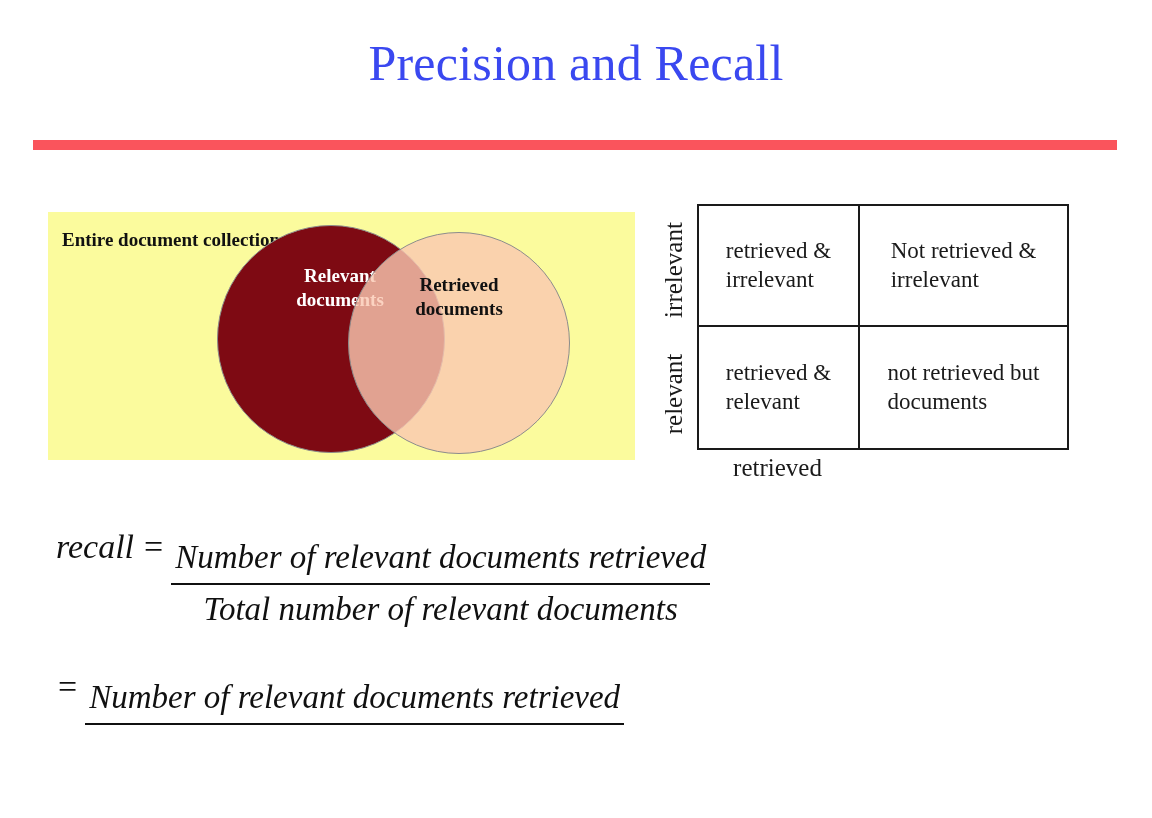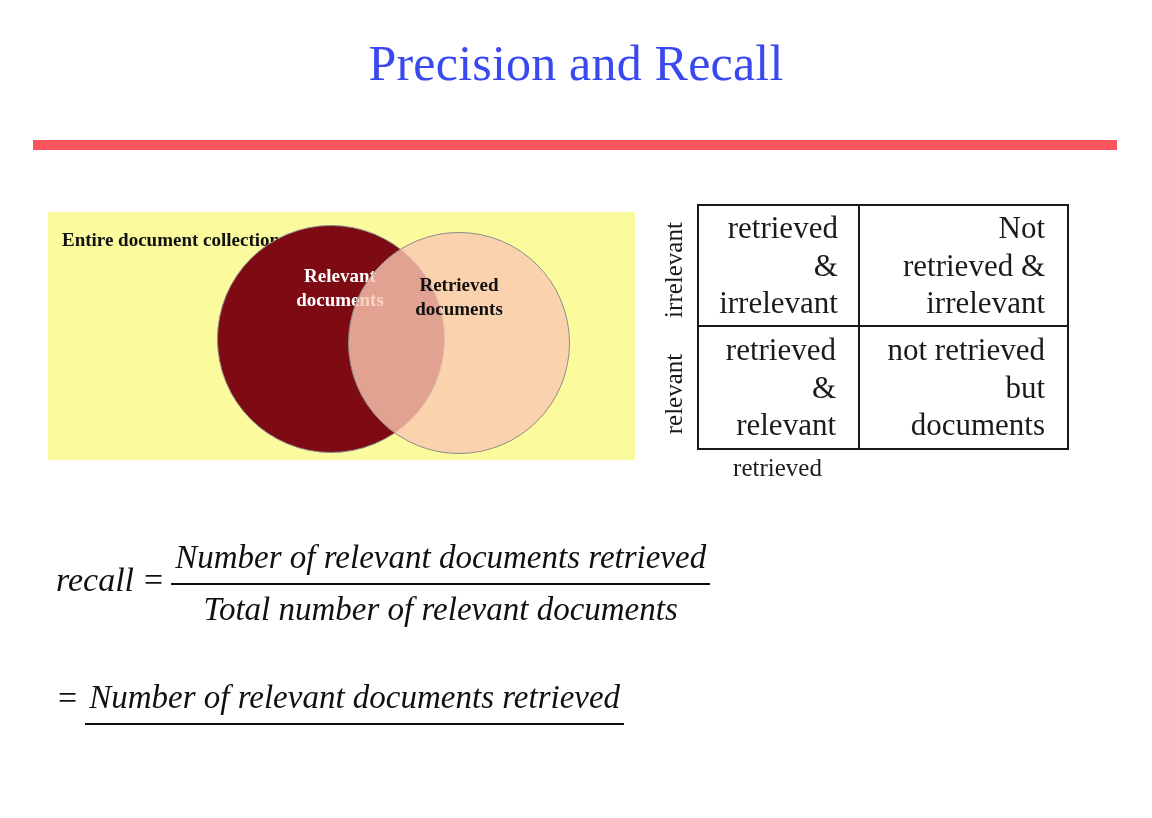--- a/index.html
+++ b/index.html
@@ -160,23 +160,23 @@
     display: grid;
     grid-template-columns: 161px 1fr;
     grid-template-rows: 1fr 1fr;
     background: #ffffff;
   }
 
   .matrix-cell {
     display: flex;
     align-items: center;
     justify-content: center;
-    text-align: right;
-    font-family: "Liberation Serif", "DejaVu Serif", serif;
-    font-size: 31px;
+    text-align: left;
+    font-family: "Liberation Serif", "DejaVu Serif", serif;
+    font-size: 23px;
     line-height: 1.22;
     color: #1a1a1a;
     white-space: pre-line;
     box-sizing: border-box;
     padding: 2px 22px;
   }
 
   .matrix-cell.c0 { border-right: 2px solid #1a1a1a; }
   .matrix-cell.r0 { border-bottom: 2px solid #1a1a1a; }
 
@@ -194,21 +194,20 @@
     font-family: "Liberation Serif", "DejaVu Serif", serif;
     font-size: 25px;
     color: #1a1a1a;
     white-space: nowrap;
   }
 
   
   .formula {
     position: absolute;
     display: flex;
-    align-items: center;
     font-family: "Liberation Serif", "DejaVu Serif", serif;
     font-style: italic;
     color: #101010;
   }
 
   .formula-recall    { left: 56px;  top: 528px; }
   .formula-precision { left: 48px;  top: 668px; }
 
   .formula-lhs {
     font-size: 34px;

